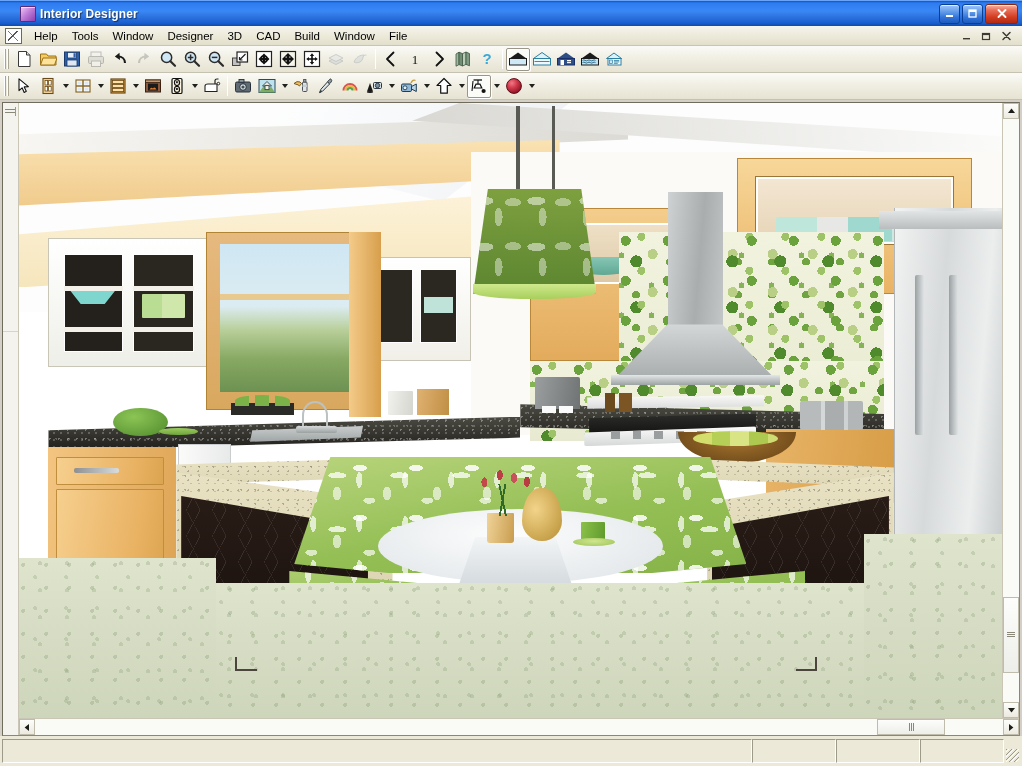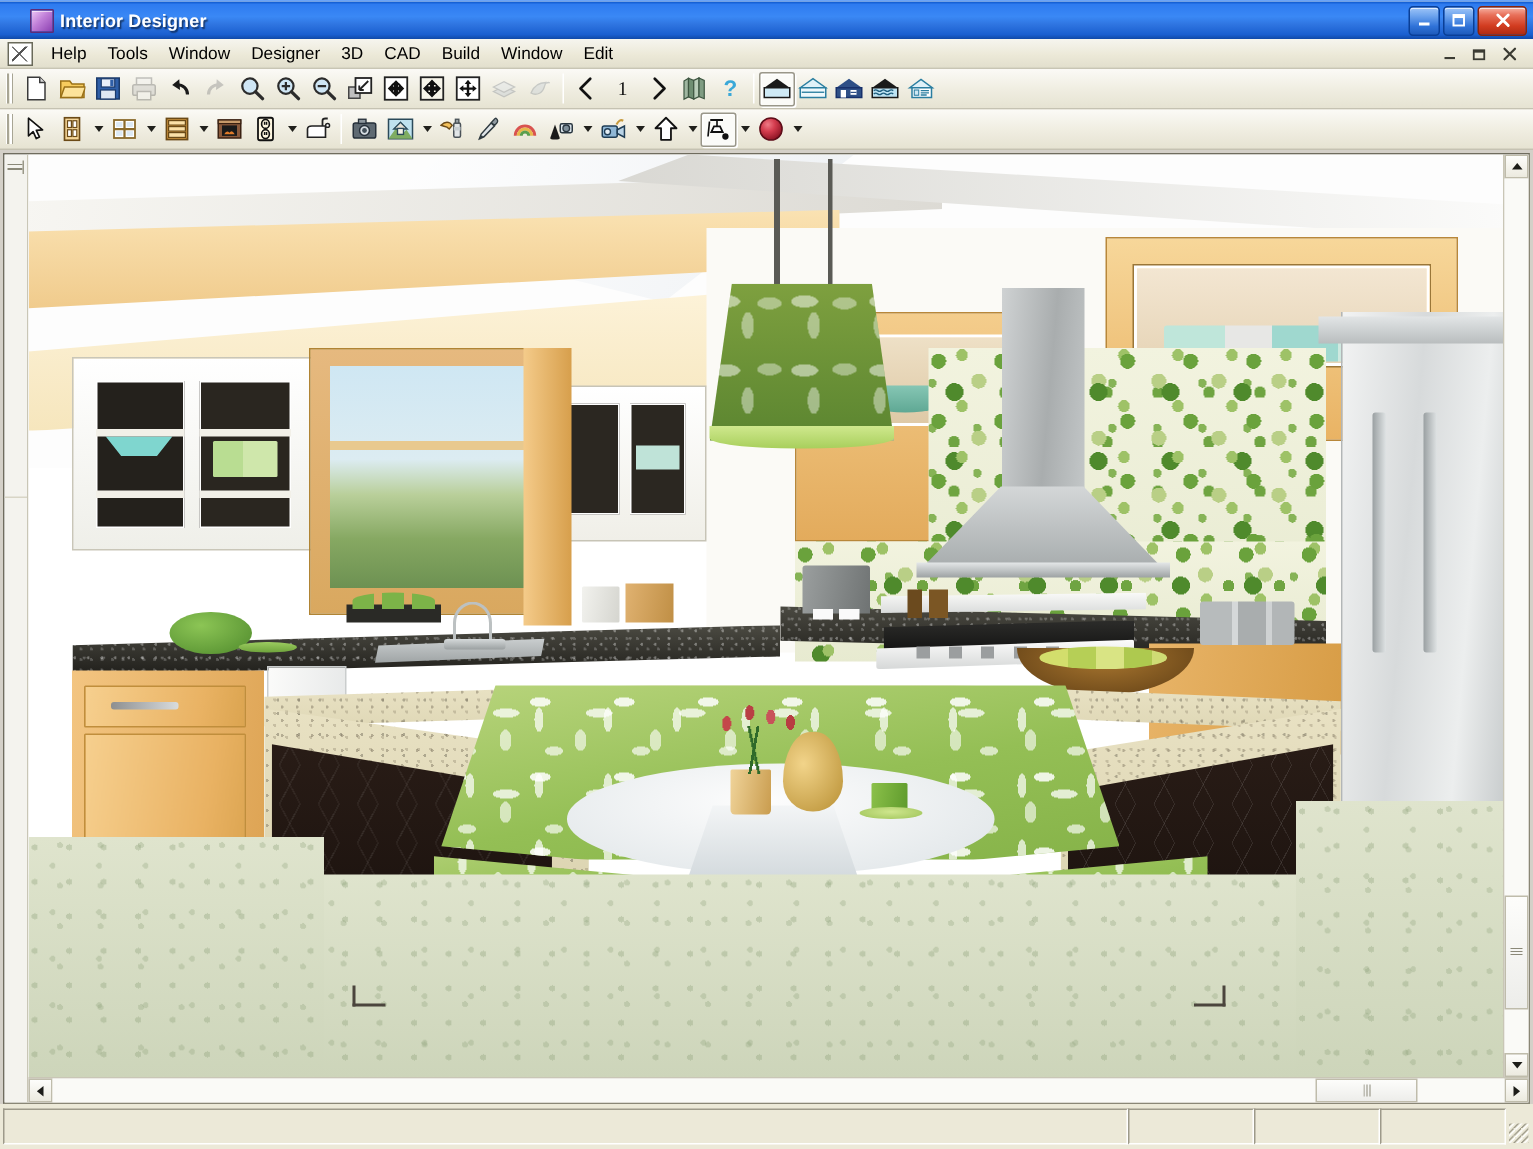--- a/index.html
+++ b/index.html
@@ -271,21 +271,21 @@
   <div class="menubar">
     <div class="mdi-icon"></div>
     <div class="menu-item">Help</div>
     <div class="menu-item">Tools</div>
     <div class="menu-item">Window</div>
     <div class="menu-item">Designer</div>
     <div class="menu-item">3D</div>
     <div class="menu-item">CAD</div>
     <div class="menu-item">Build</div>
     <div class="menu-item">Window</div>
-    <div class="menu-item">Edit</div>
+    <div class="menu-item">File</div>
     <div class="mdi-ctrls">
       <div class="mdi-ctrl" title="Minimize Window">
         <svg width="12" height="12" viewBox="0 0 12 12">
             <rect x="2" y="8" width="7" height="1.4" fill="#3b3b33"></rect>
           </svg>
       </div>
       <div class="mdi-ctrl" title="Restore Window">
         <svg width="12" height="12" viewBox="0 0 12 12">
           <rect x="1.5" y="3.5" width="7" height="6" fill="none" stroke="#3b3b33" stroke-width="1.2"></rect>
           <rect x="1.5" y="3.5" width="7" height="1.6" fill="#3b3b33"></rect>

